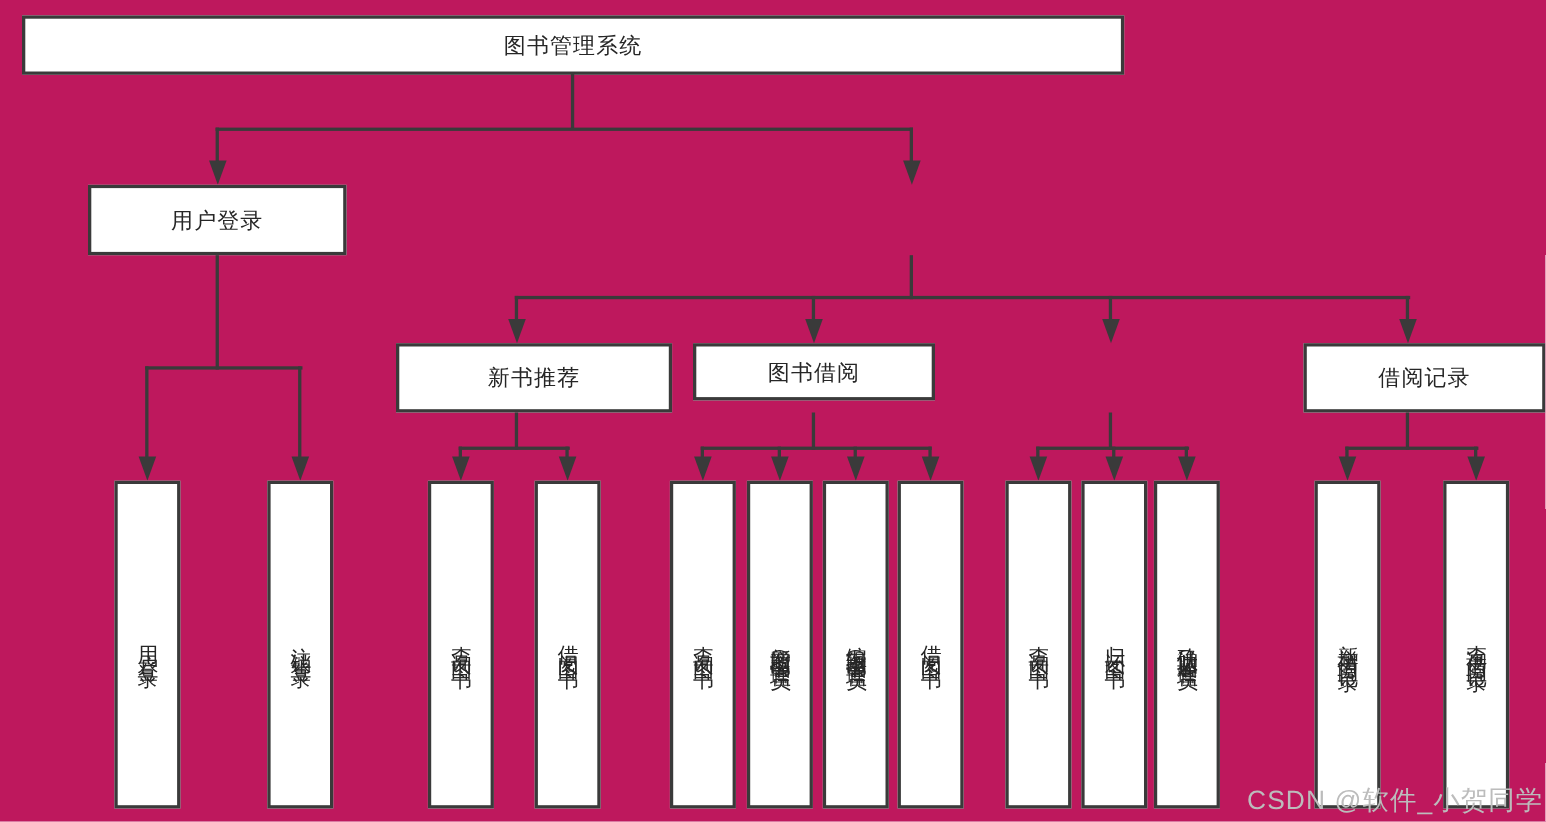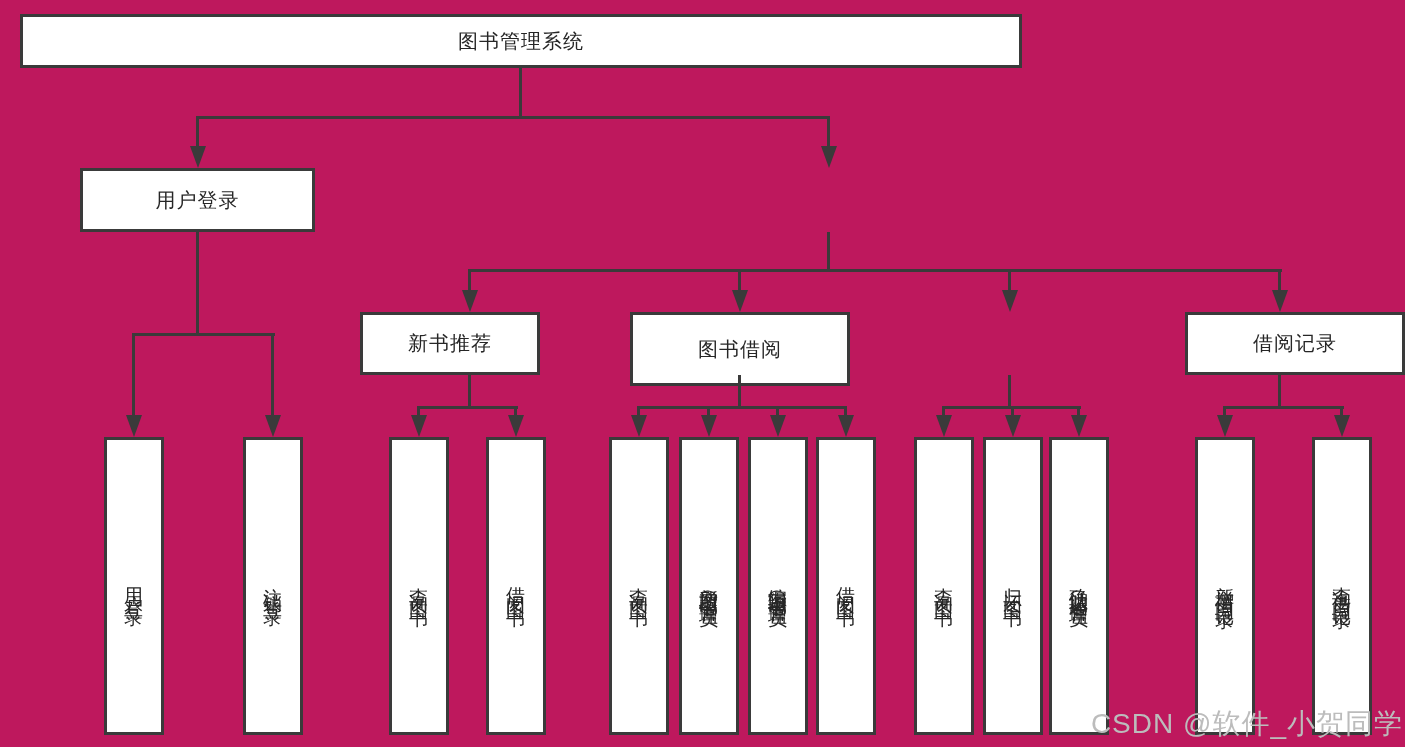--- a/index.html
+++ b/index.html
@@ -18,21 +18,21 @@
     color:#262626;line-height:1;
   }
   .v{position:absolute;width:3px;background:#3a3a3a;}
   .h{position:absolute;height:3px;background:#3a3a3a;}
   .a{
     position:absolute;width:0;height:0;
     border-left:8px solid transparent;border-right:8px solid transparent;
     border-top:22px solid #3a3a3a;
   }
   .watermark{
-    position:absolute;right:2px;bottom:4px;font-size:28px;color:#bcbcbc;
+    position:absolute;right:2px;bottom:4px;font-size:24px;color:#bcbcbc;
     letter-spacing:1px;z-index:5;
   }
 </style>
 </head>
 <body>
 
 <div class="stage">
 
   <div class="box hlabel" style="left:20px;top:14px;width:1002px;height:54px;">
     <span>图书管理系统</span>
@@ -60,24 +60,24 @@
   <div class="h" style="left:468px;top:269px;width:814px;"></div>
   <div class="v" style="left:468px;top:269px;height:24px;"></div>
   <div class="a" style="left:462px;top:290px;"></div>
   <div class="v" style="left:738px;top:269px;height:24px;"></div>
   <div class="a" style="left:732px;top:290px;"></div>
   <div class="v" style="left:1008px;top:269px;height:24px;"></div>
   <div class="a" style="left:1002px;top:290px;"></div>
   <div class="v" style="left:1278px;top:269px;height:24px;"></div>
   <div class="a" style="left:1272px;top:290px;"></div>
 
-  <div class="box hlabel" style="left:360px;top:312px;width:180px;height:63px;">
+  <div class="box hlabel" style="left:360px;top:312px;width:251px;height:63px;">
     <span>新书推荐</span>
   </div>
-  <div class="box hlabel" style="left:630px;top:312px;width:220px;height:74px;">
+  <div class="box hlabel" style="left:630px;top:312px;width:220px;height:52px;">
     <span>图书借阅</span>
   </div>
   <div class="box hlabel" style="left:1185px;top:312px;width:220px;height:63px;">
     <span>借阅记录</span>
   </div>
 
   <div class="v" style="left:468px;top:375px;height:34px;"></div>
   <div class="h" style="left:417px;top:406px;width:101px;"></div>
   <div class="v" style="left:417px;top:406px;height:12px;"></div>
   <div class="a" style="left:411px;top:415px;"></div>

